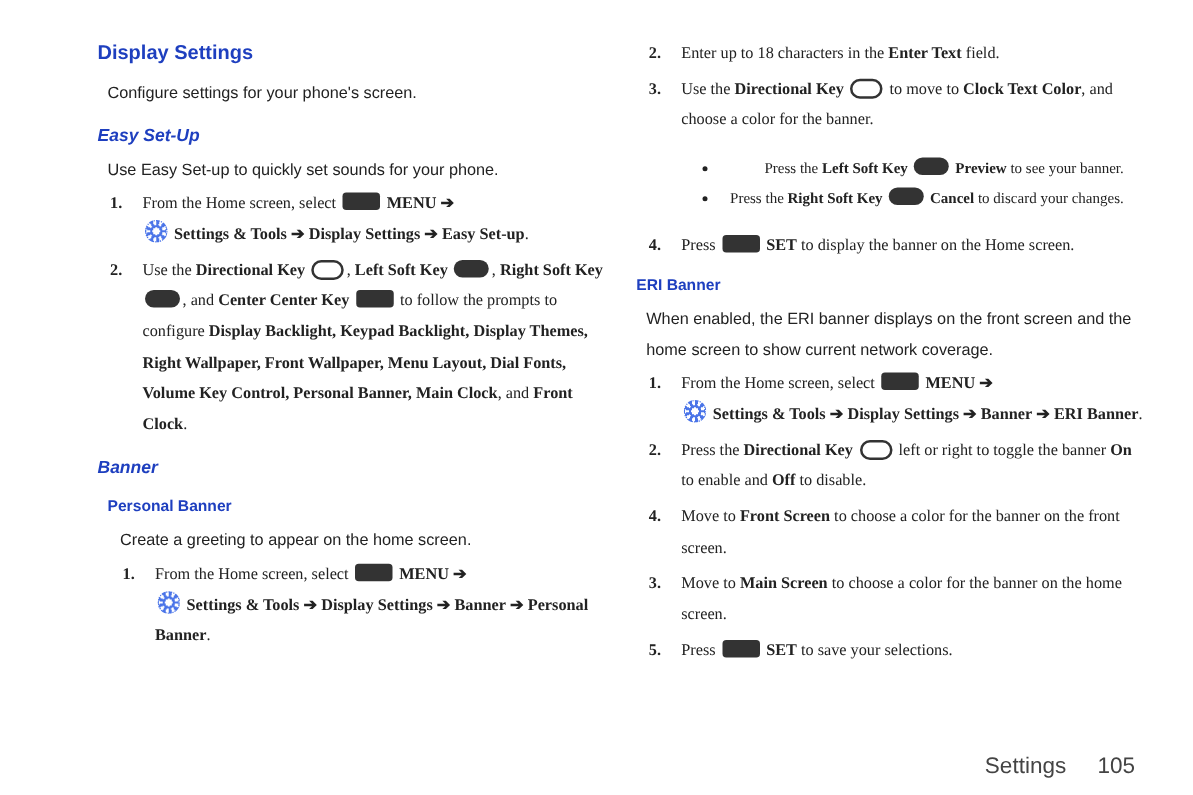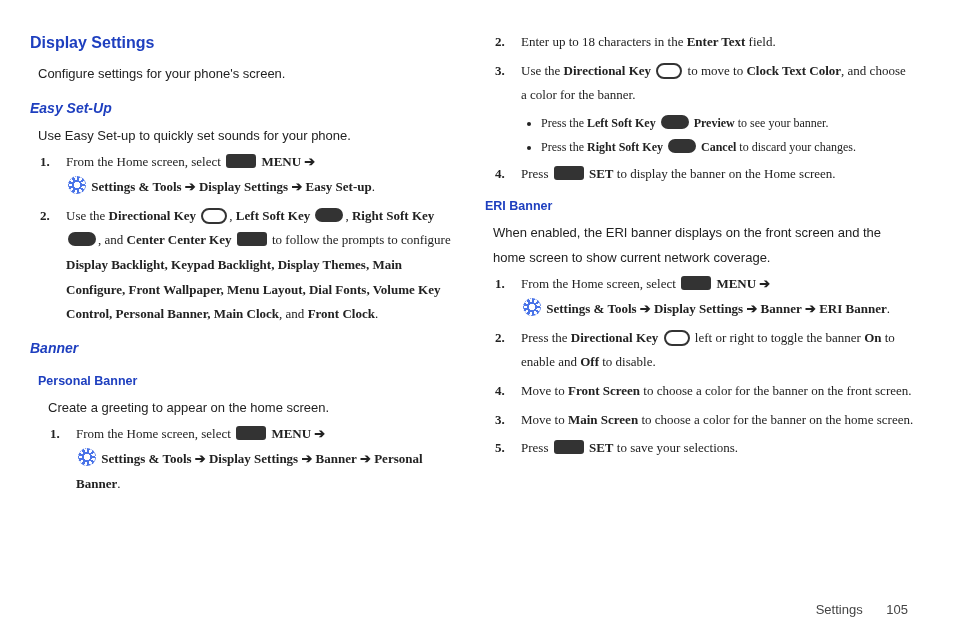--- a/index.html
+++ b/index.html
@@ -7,21 +7,21 @@
     padding: 0;
     background: #fff;
     font-family: Arial, Helvetica, sans-serif;
     color: #222;
     width: 954px;
     height: 636px;
     overflow: hidden;
   }
   .page {
     display: flex;
-    padding: 28px 40px 10px 30px;
+    padding: 28px 40px 10px 78px;
     gap: 26px;
     height: 560px;
   }
   .col {
     flex: 1;
     min-width: 0;
     font-size: 13px;
     line-height: 1.9;
   }
   .h1 {
@@ -62,23 +62,24 @@
   }
   ol.steps > li::before {
     content: attr(data-num) ".";
     font-weight: bold;
     position: absolute;
     left: 0;
   }
   ul.bullets {
     list-style: disc;
     padding-left: 16px;
-    margin: 4px;
+    margin: 15px;
     font-size: 12px;
     line-height: 1.85;
+    text-align: right;
   }
   ul.bullets li{
     margin-bottom:2px;
   }
   b { font-weight: bold; }
   .icon-rect {
     display: inline-block;
     width: 30px;
     height: 14px;
     background: #333;
@@ -114,21 +115,21 @@
     height: 14px;
     background: #333;
     border-radius: 8px;
     vertical-align: -2px;
     margin: 0 2px;
   }
   .arrow { font-weight: bold; }
   .footer {
     text-align: right;
     padding: 4px 46px 0 0;
-    font-size: 13px;
+    font-size: 18px;
     color: #444;
   }
   .footer .pg { margin-left: 20px; }
   .line { margin-bottom: 2px; }
 </style>
 </head>
 <body>
 
 <div class="page">
 
@@ -156,21 +157,21 @@
         <span>Use the </span>
         <b>Directional Key</b>
         <span class="icon-oring"></span>,
         <b>Left Soft Key</b>
         <span class="icon-pill"></span>,
         <b>Right Soft Key</b>
         <span class="icon-pill"></span><span>, and </span>
         <b>Center Center Key</b>
         <span class="icon-rect"></span>
         <span> to follow the prompts to configure </span>
-        <b><b>Display Backlight</b>, <b>Keypad Backlight</b>, <b>Display Themes</b>, <b>Main Configure</b>, <b>Front Wallpaper</b>, <b>Menu Layout</b>, <b>Dial Fonts</b>, <b>Volume Key Control</b>, <b>Personal Banner</b>, <b>Main Clock</b></b><span>, and </span><b>Front Clock</b>.
+        <b><b>Display Backlight</b>, <b>Keypad Backlight</b>, <b>Display Themes</b>, <b>Right Wallpaper</b>, <b>Front Wallpaper</b>, <b>Menu Layout</b>, <b>Dial Fonts</b>, <b>Volume Key Control</b>, <b>Personal Banner</b>, <b>Main Clock</b></b><span>, and </span><b>Front Clock</b>.
       </li>
     </ol>
 
     <div class="h2">Banner</div>
 
     <div class="h3 body-indent">Personal Banner</div>
     <div class="body-indent2 line">Create a greeting to appear on the home screen.</div>
     <ol class="steps" style="padding-left:20px">
       <li data-num="1">
         <span>From the Home screen, select </span>

